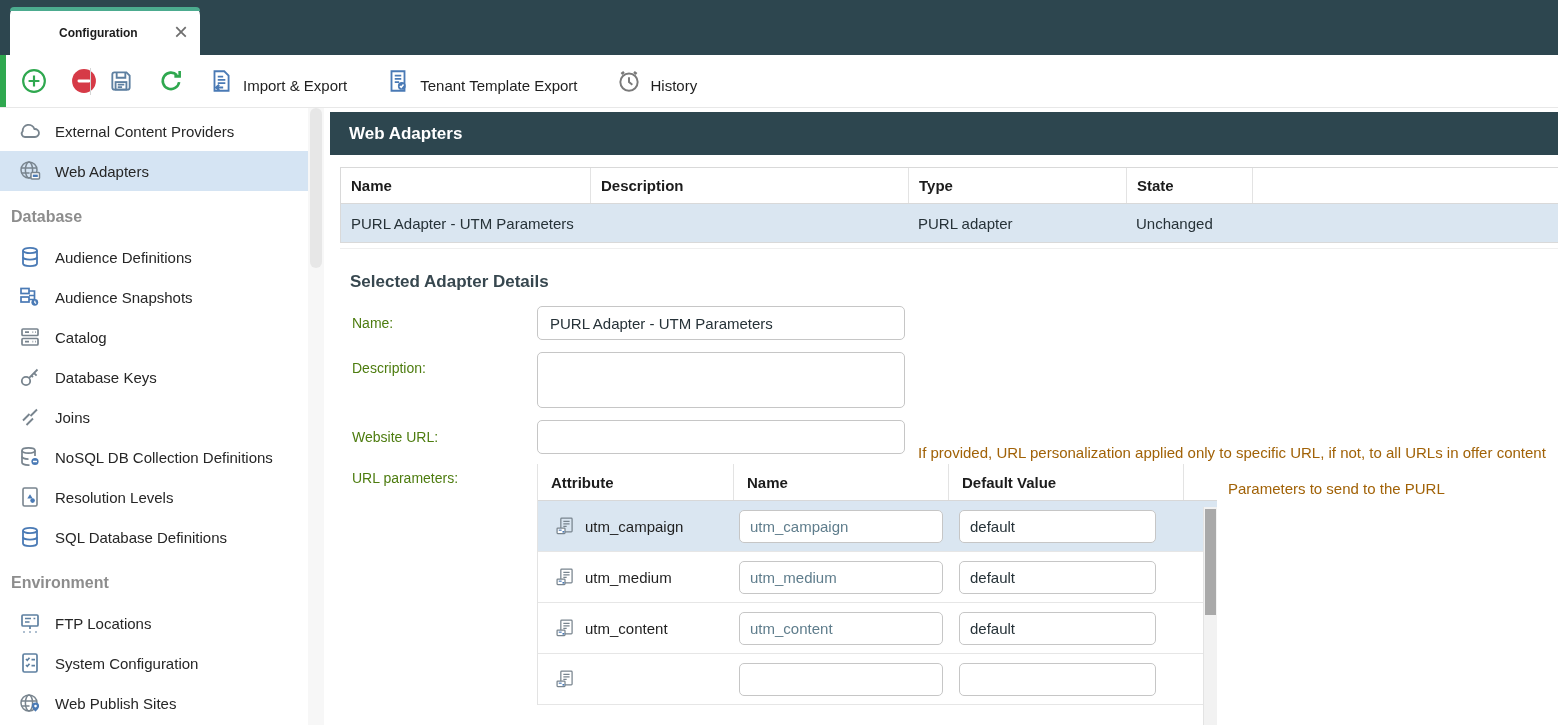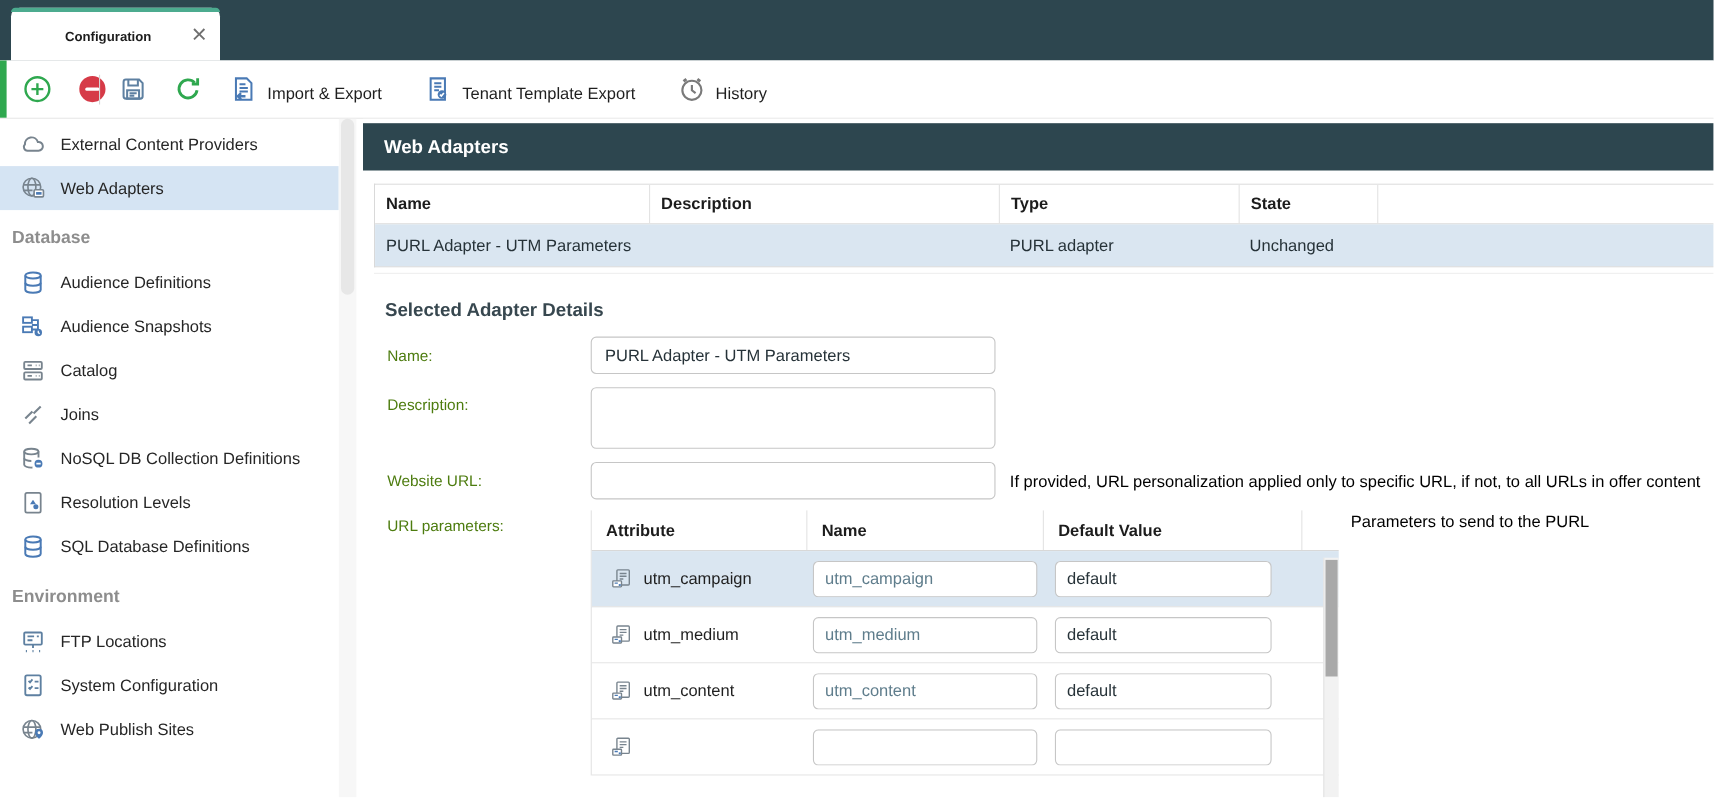--- a/index.html
+++ b/index.html
@@ -55,21 +55,21 @@
   .adp-head .adp-cell + .adp-cell { border-left:1px solid #e3e3e3; }
   .c0 { width:249px; flex:none; } .c1 { width:318px; flex:none; } .c2 { width:218px; flex:none; }
   .c3 { width:126px; flex:none; } .c4 { flex:1; }
   .section-divider { position:absolute; top:140px; left:10px; right:0; height:1px; background:#efefef; }
 
   .details-title { position:absolute; top:164px; left:20px; font-size:17px; font-weight:bold; color:#37474f; }
   .fld-label { position:absolute; left:22px; font-size:14px; color:#4d7c0f; }
   .fld-input { position:absolute; left:207px; width:368px; height:34px; border:1px solid #c6c6c6; border-radius:5px;
                padding:0 12px; font-size:15px; color:#263238; font-family:inherit; background:#fff; outline:none; }
   textarea.fld-input { height:56px; padding-top:8px; resize:none; }
-  .hint { position:absolute; font-size:15px; color:#000000; white-space:nowrap; }
+  .hint { position:absolute; font-size:15px; color:#a16207; white-space:nowrap;margin-top:14px; }
 
   
   .params { position:absolute; left:207px; top:354px; width:680px; }
   .params-toolbar { height:43px; background:#d7e4f0; display:flex; align-items:center; padding-left:21px; gap:40px; }
   .params-btn { display:flex; align-items:center; gap:9px; cursor:pointer; }
   .params-btn .tb-icon { width:22px; height:22px; }
   .params-btn .tb-label { margin-right:0; }
   .params-table { position:relative; background:#fff; border-left:1px solid #e3e3e3; margin-top:2px; }
   .prm-head { display:flex; height:37px; border-bottom:1px solid #d8d8d8; }
   .prm-cell { display:flex; align-items:center; font-size:15px; color:#263238; overflow:hidden; white-space:nowrap; }
@@ -223,20 +223,29 @@
             <svg viewBox="0 0 24 24" fill="none" stroke="#78848e" stroke-width="1.7">
               <rect x="4" y="4" width="16" height="6.5" rx="1"></rect>
               <rect x="4" y="13.5" width="16" height="6.5" rx="1"></rect>
               <path d="M7 7.2h4M14.5 7.2h.7M17.3 7.2h.7M7 16.7h4M14.5 16.7h.7M17.3 16.7h.7"></path>
             </svg>
           </span>
           <span class="sb-label">Catalog</span>
         </div>
         <div class="sb-item">
           <span class="sb-icon">
+            <svg viewBox="0 0 24 24" fill="none" stroke="#78848e" stroke-width="1.8">
+              <circle cx="8" cy="16" r="4.2"></circle>
+              <path d="m11.2 12.8 8.3-8.3M16 8l2.6 2.6M13.4 10.6l1.6 1.6"></path>
+            </svg>
+          </span>
+          <span class="sb-label">Database Keys</span>
+        </div>
+        <div class="sb-item">
+          <span class="sb-icon">
             <svg viewBox="0 0 24 24" fill="none" stroke="#78848e" stroke-width="1.9">
               <path d="m5 15.5 6.5-6.5M8.5 20l6.5-6.5M12.5 11 19 4.5"></path>
             </svg>
           </span>
           <span class="sb-label">Joins</span>
         </div>
         <div class="sb-item">
           <span class="sb-icon">
             <svg viewBox="0 0 24 24" fill="none" stroke="#78848e" stroke-width="1.7">
               <ellipse cx="10.5" cy="5.5" rx="6.5" ry="2.6"></ellipse>

